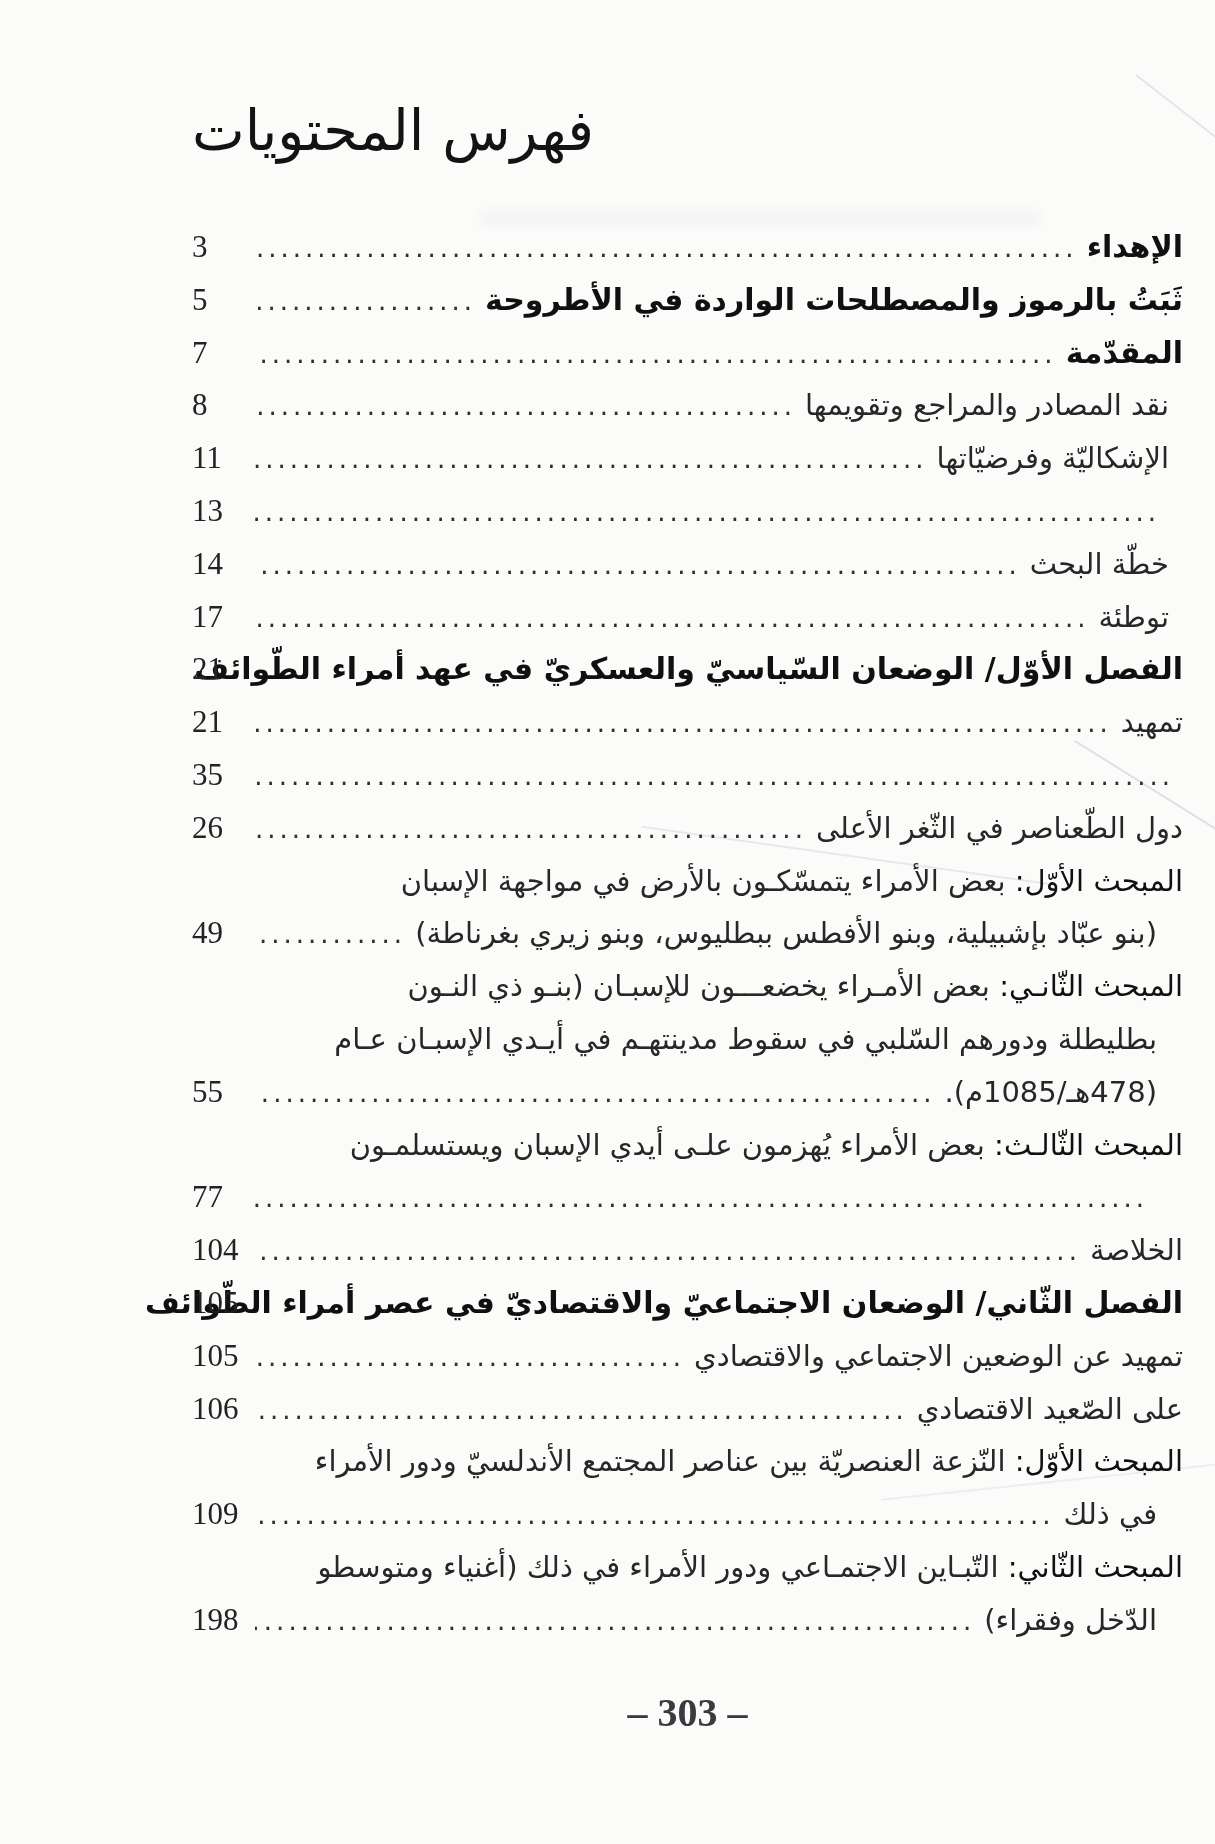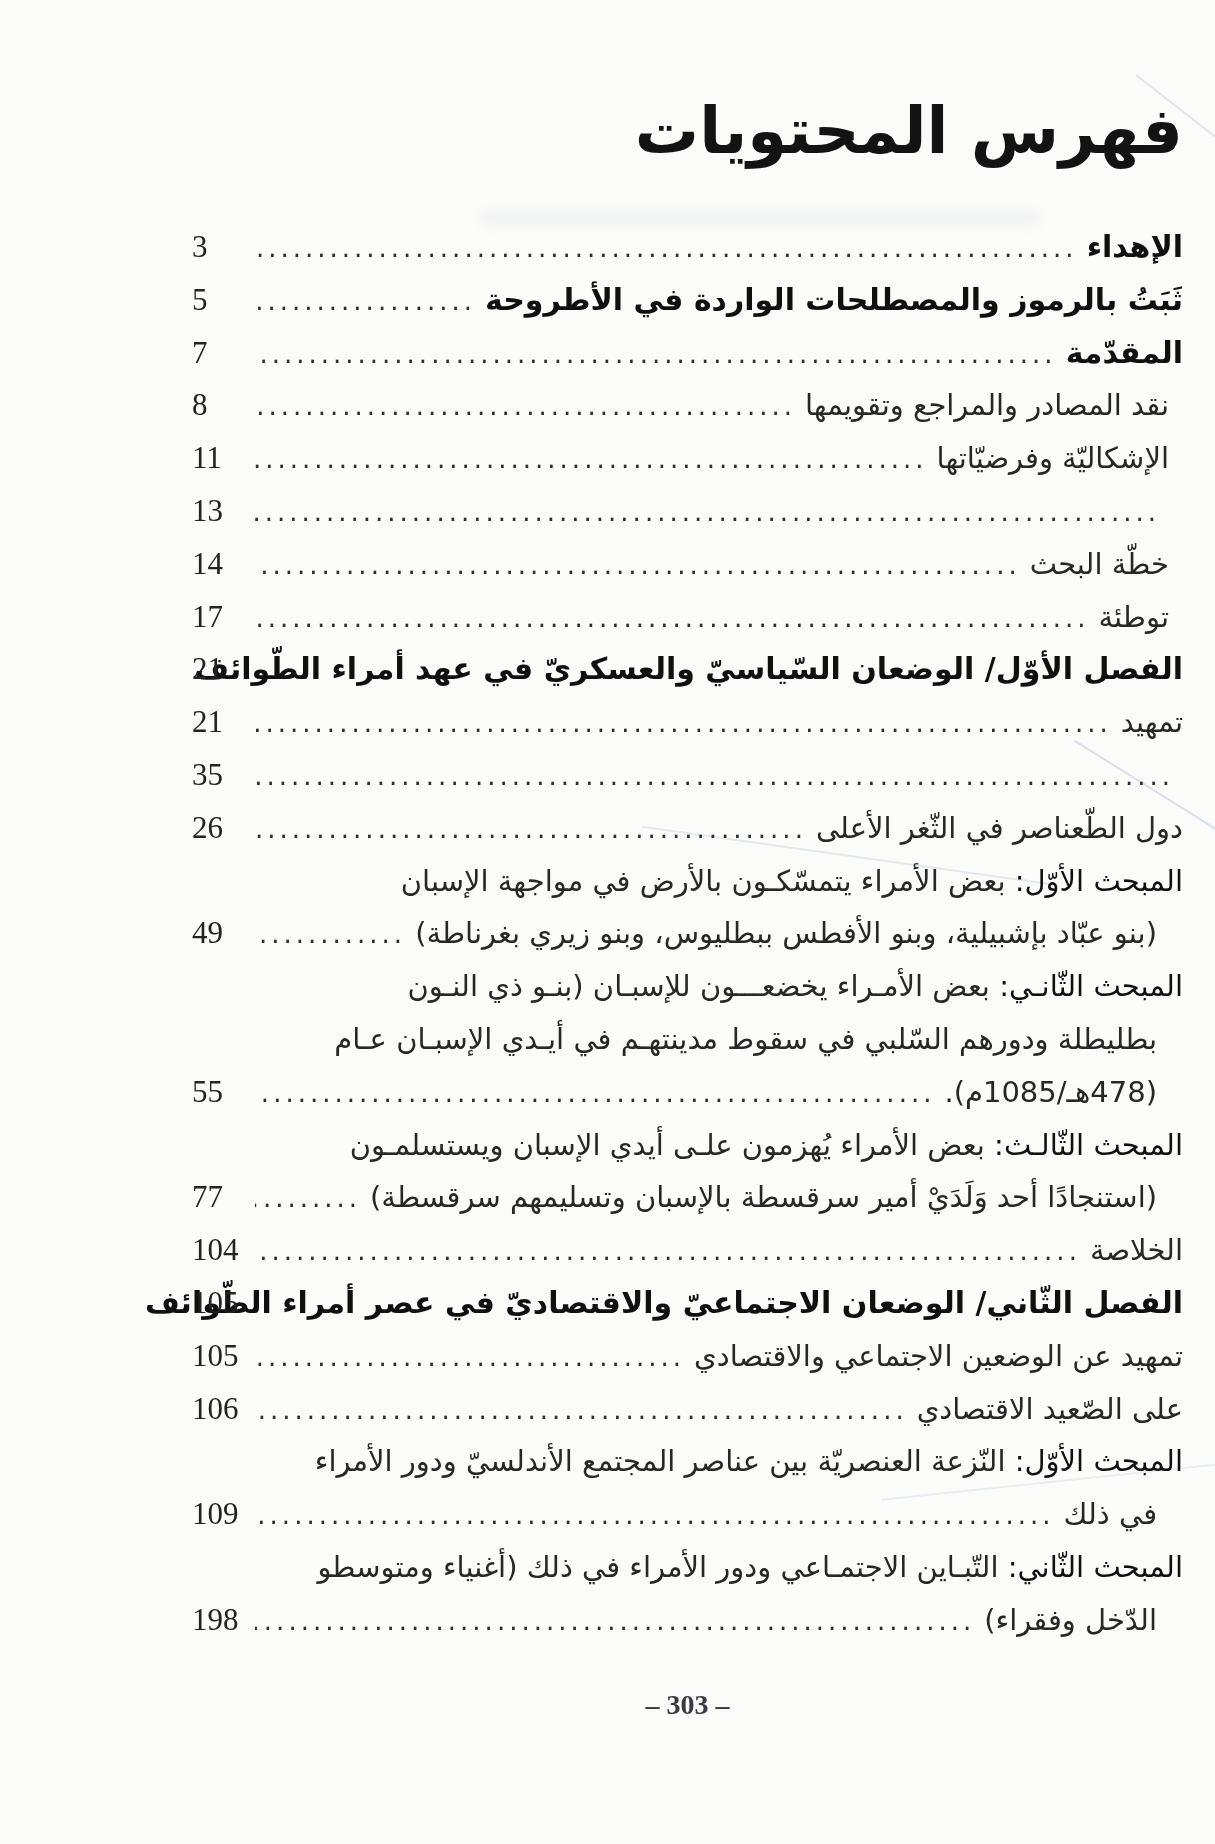--- a/index.html
+++ b/index.html
@@ -12,24 +12,24 @@
     direction:rtl;
     overflow:hidden;
     color:#262626;
   }
   .content{
     position:absolute;top:0;left:0;right:0;
     padding:96px 32px 0 192px; 
   }
   .title{
     margin:0 0 55px 0;
-    text-align:right;
-    font-size:64px;
+    text-align:left;
+    font-size:56px;
     line-height:70px;
-    font-weight:700;
+    font-weight:400;
     color:#131313;
   }
   .toc{width:100%;}
   .row{
     display:flex;
     align-items:baseline;
     height:52.8px;
     line-height:52.8px;
     white-space:nowrap;
     font-size:29px;
@@ -63,21 +63,21 @@
     color:#232323;
   }
   .row.b .num{font-weight:400;}
   .footer{
     position:absolute;
     top:1689px;left:192px;width:991px;
     text-align:center;
     direction:ltr;
     font-family:"Liberation Serif",serif;
     font-weight:700;
-    font-size:28px;
+    font-size:40px;
     color:#3a3a42;
   }
   
   .art{position:absolute;pointer-events:none;}
   .art1{top:210px;left:480px;width:560px;height:16px;background:#8fa0c6;opacity:.08;filter:blur(6px);border-radius:8px;}
   .art2{top:790px;left:1060px;width:190px;height:2px;background:#9fb0d2;opacity:.35;transform:rotate(32deg);filter:blur(.5px);}
   .art3{top:855px;left:640px;width:420px;height:2px;background:#aab9d8;opacity:.28;transform:rotate(8deg);filter:blur(.6px);}
   .art4{top:120px;left:1120px;width:150px;height:2px;background:#a9b4cf;opacity:.3;transform:rotate(38deg);filter:blur(.5px);}
   .art5{top:1480px;left:880px;width:360px;height:2px;background:#b0bdd8;opacity:.22;transform:rotate(-6deg);filter:blur(.7px);}
 </style>
@@ -188,21 +188,20 @@
         <span class="lbl">(478هـ/1085م).</span>
         <span class="dots"></span>
         <span class="num">55</span>
       </div>
 
       <div class="row">
         <span class="lbl"><b>المبحث الثّالـث:</b><span> بعض الأمراء يُهزمون علـى أيدي الإسبان ويستسلمـون</span></span>
       </div>
 
       <div class="row c">
-        <span class="lbl">(استنجادًا أحد وَلَدَيْ أمير سرقسطة بالإسبان وتسليمهم سرقسطة)</span>
         <span class="dots"></span>
         <span class="num">77</span>
       </div>
 
       <div class="row">
         <span class="lbl">الخلاصة</span>
         <span class="dots"></span>
         <span class="num">104</span>
       </div>
 

